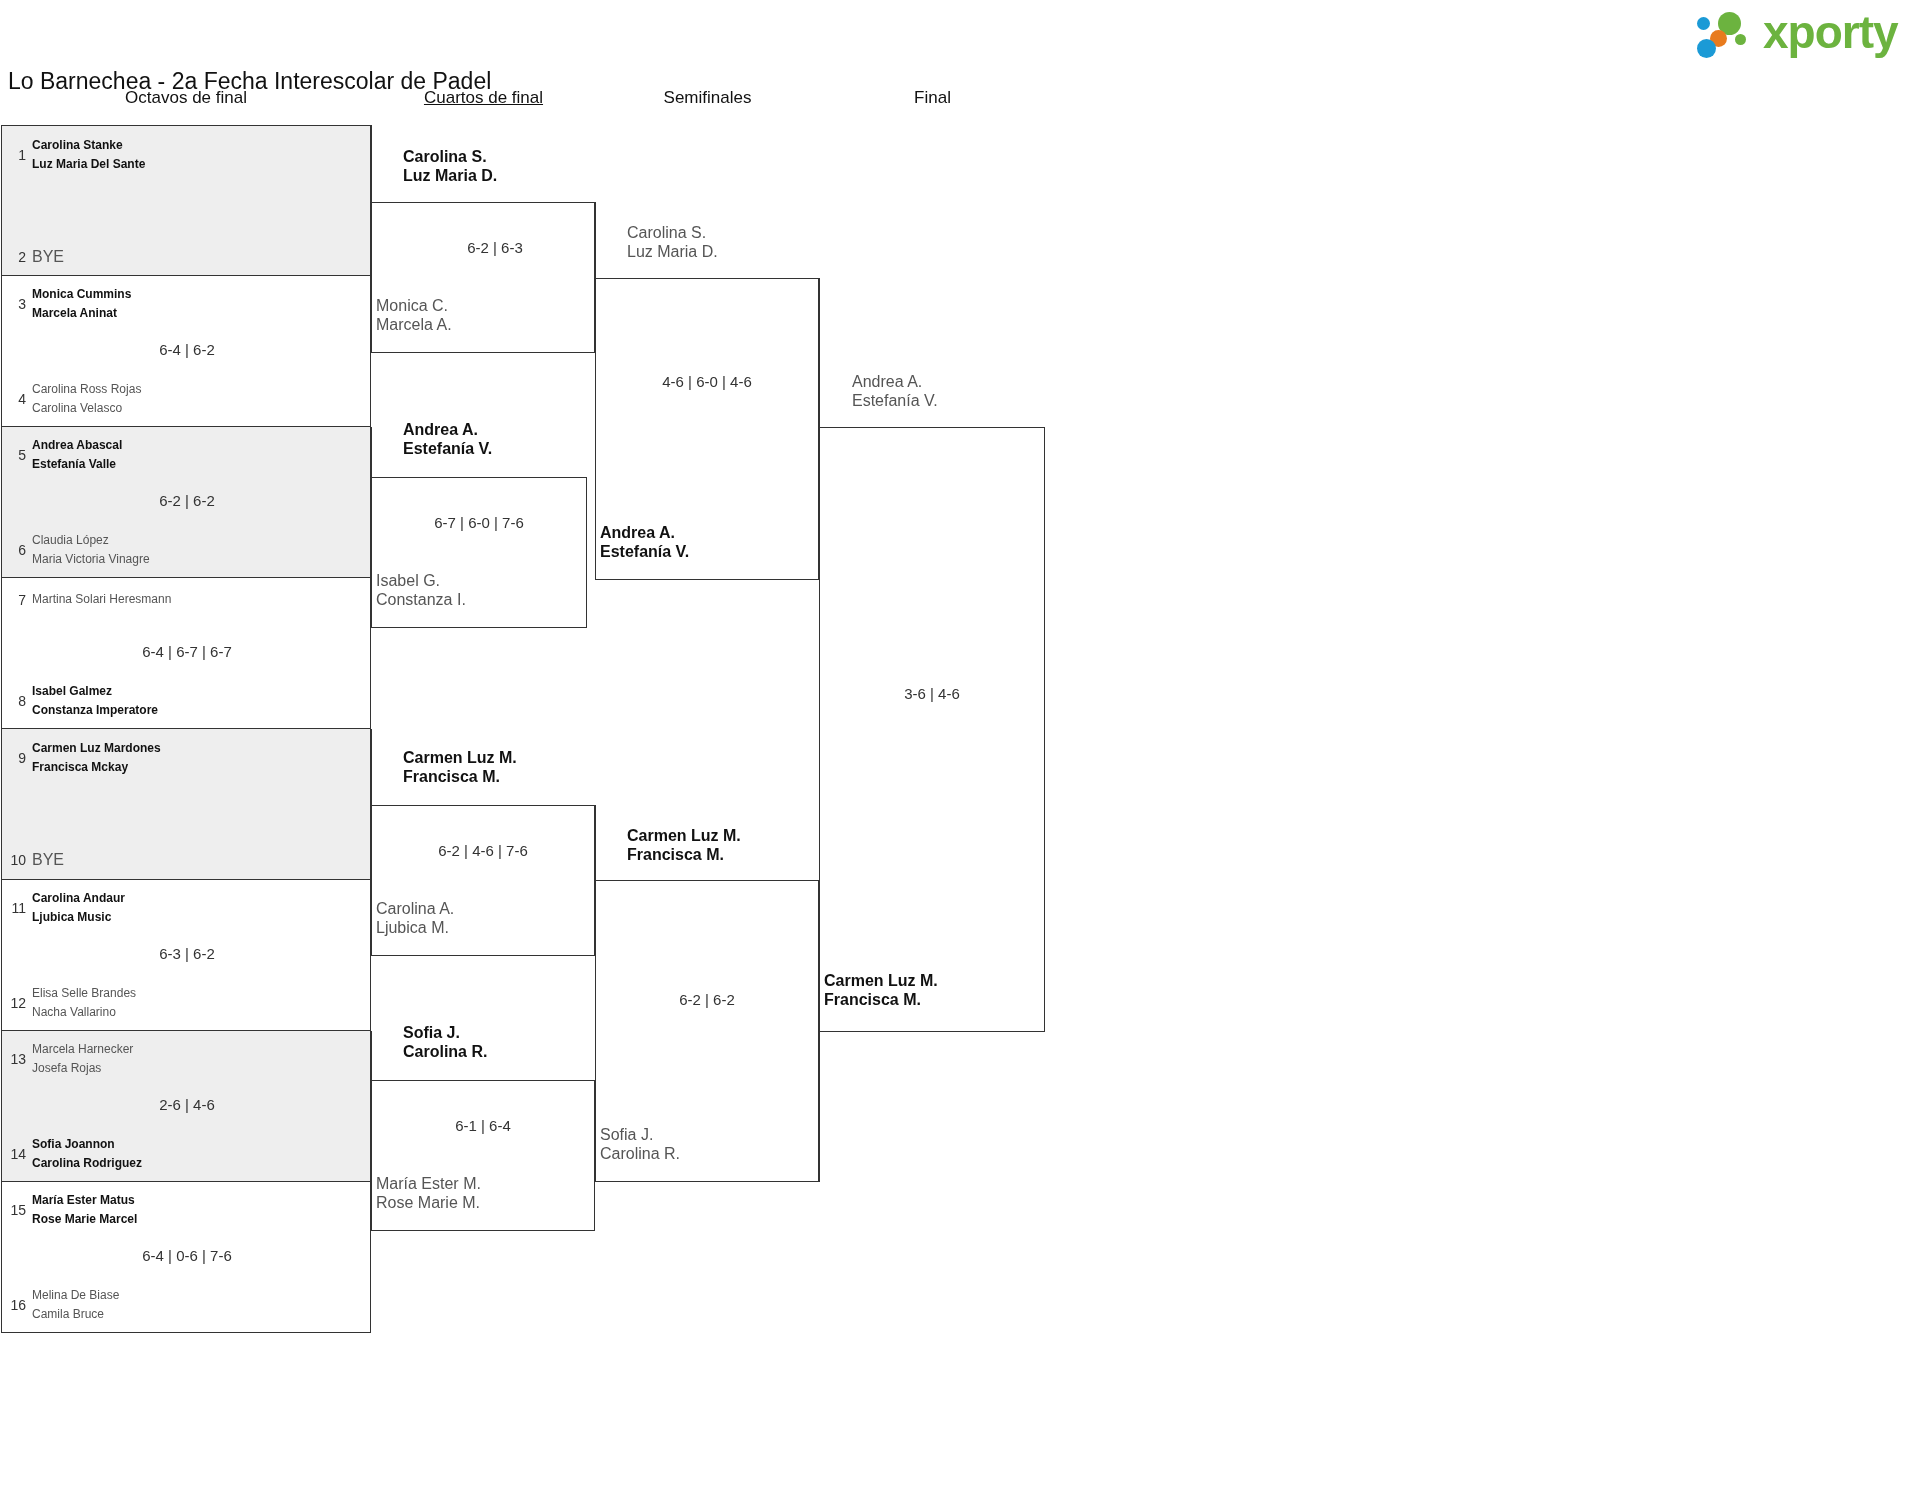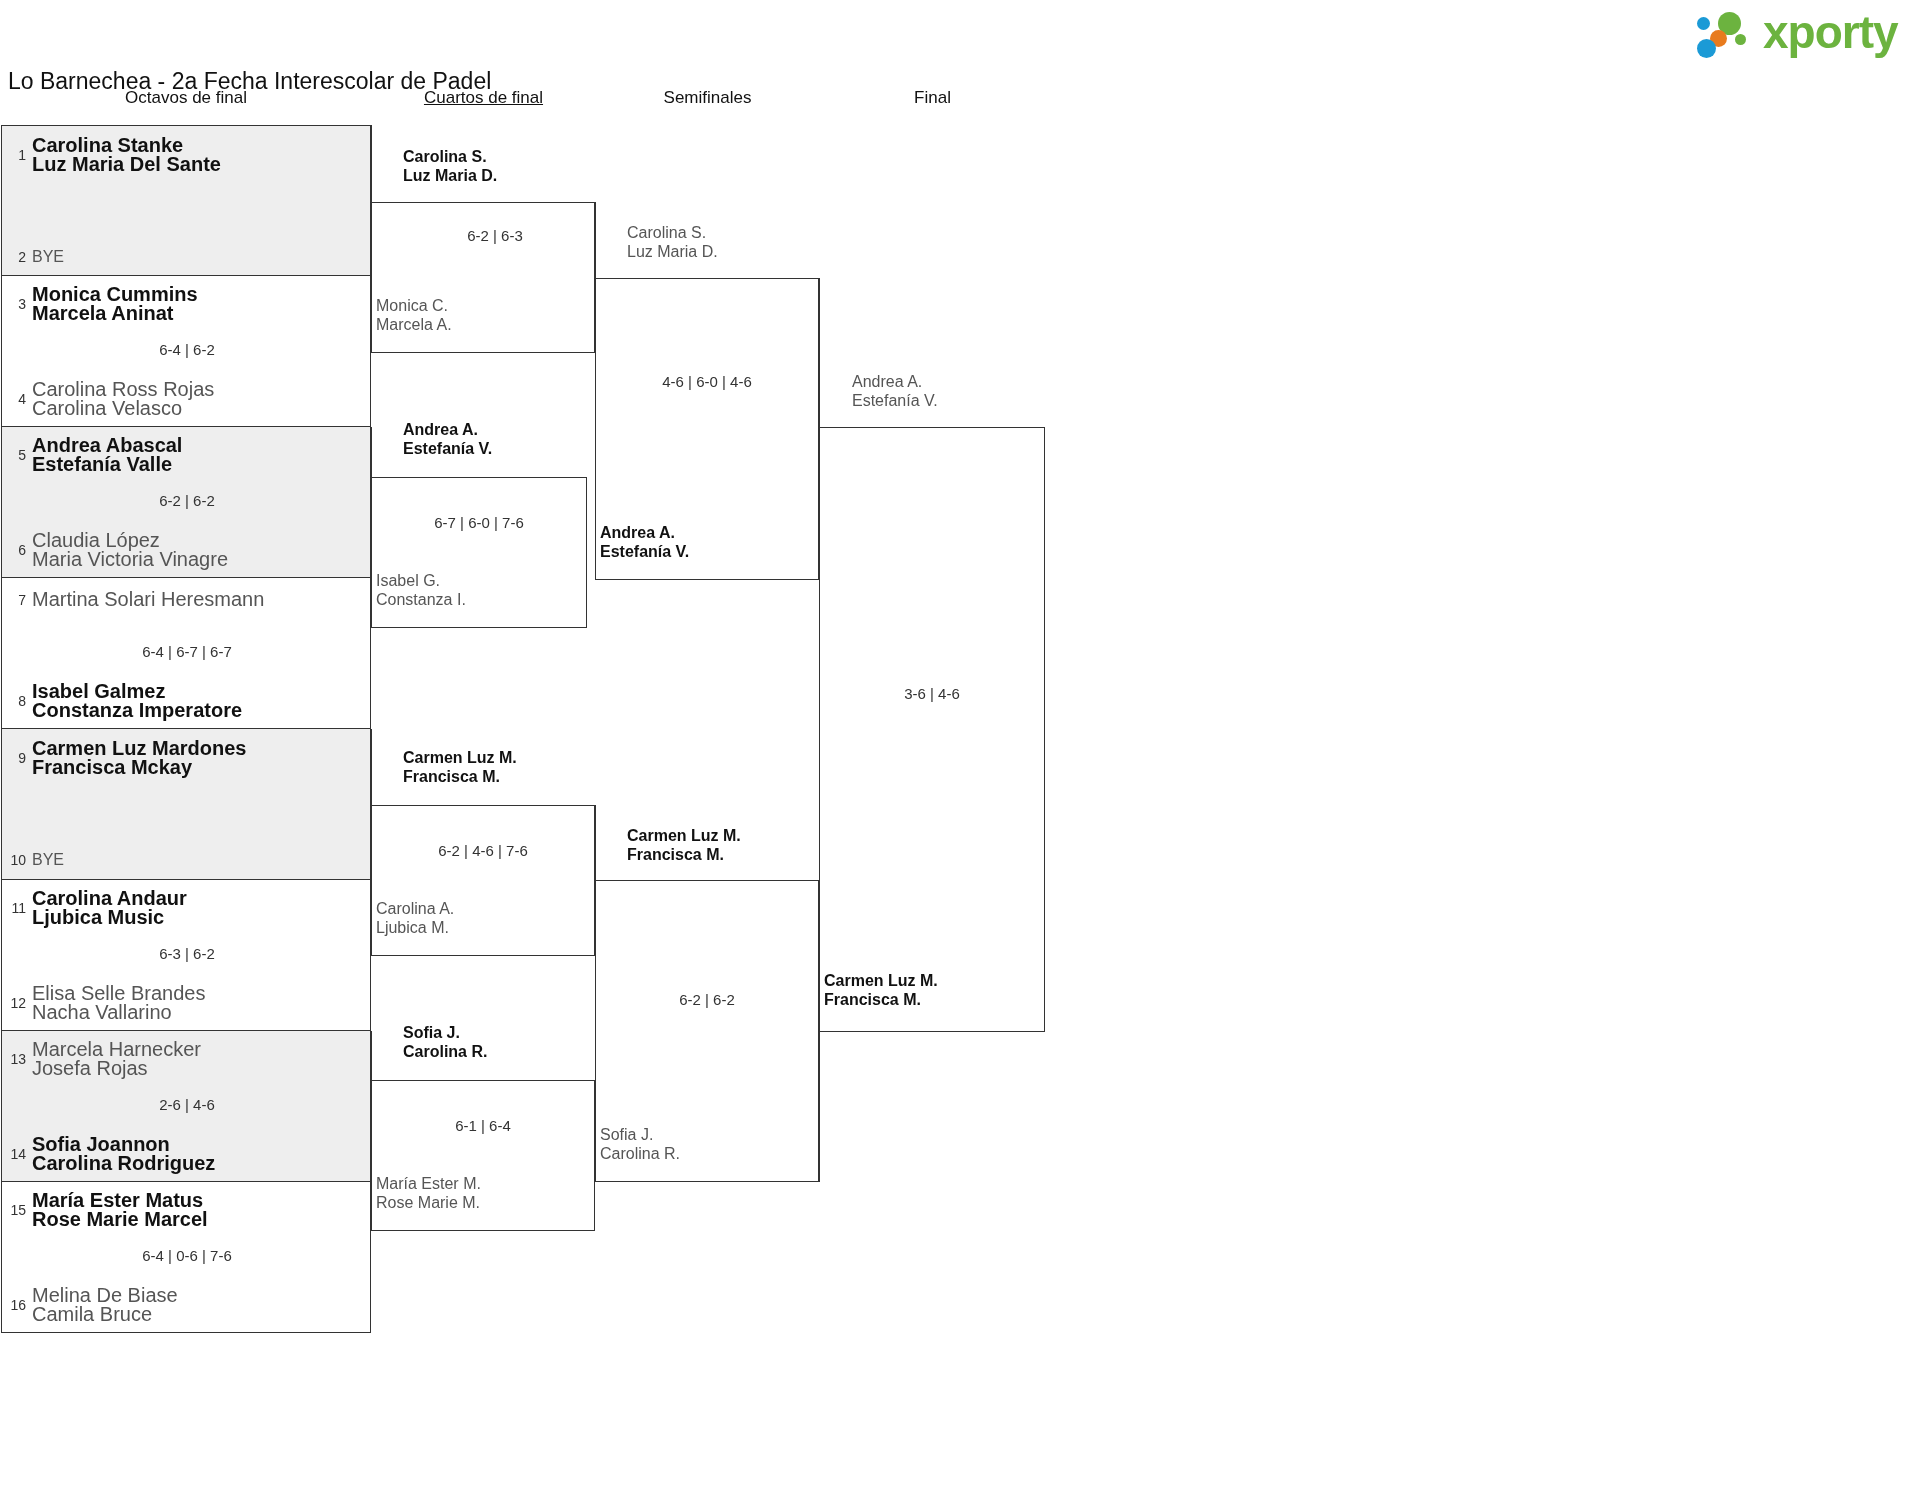--- a/index.html
+++ b/index.html
@@ -56,21 +56,21 @@
   .seed {
     position: absolute; left: 0; width: 370px;
     display: flex; align-items: center;
   }
   .seed .num {
     width: 30px; flex: none; text-align: right;
     font-size: 14px; color: #333; padding-right: 6px;
     line-height: 16px;
   }
   .seed .names {
-    font-size: 20px; line-height: 19px; color: #555;
+    font-size: 12px; line-height: 19px; color: #555;
     white-space: pre-line;
   }
   .seed.winner .names { color: #111; font-weight: 700; }
   .seed.bye .names { color: #555; font-size: 16px; }
 
   .r1-score {
     position: absolute; left: 0; width: 370px;
     text-align: center; font-size: 15px; color: #333;
   }
 
@@ -232,21 +232,21 @@
       <span class="num">16</span>
       <span class="names">Melina De Biase
 Camila Bruce</span>
     </div>
   </div>
 
   <div class="above-name" style="left:375px; top:147px;">Carolina S.
 Luz Maria D.</div>
   <div class="stub" style="left:371px; top:125px; height:78px;"></div>
   <div class="mbox" style="left:371px; top:202px; width:224px; height:151px;">
-    <div class="mbox-score" style="top:24px;padding-left:24px;">6-2 | 6-3</div>
+    <div class="mbox-score" style="top:36px;padding-left:24px;">6-2 | 6-3</div>
     <div class="inner-name" style="left:4px; top:93px;">Monica C.
 Marcela A.</div>
   </div>
 
   <div class="above-name" style="left:375px; top:420px;">Andrea A.
 Estefanía V.</div>
   <div class="stub" style="left:371px; top:427px; height:51px;"></div>
   <div class="mbox" style="left:371px; top:477px; width:216px; height:151px;">
     <div class="mbox-score" style="top:36px;">6-7 | 6-0 | 7-6</div>
     <div class="inner-name" style="left:4px; top:93px;">Isabel G.

